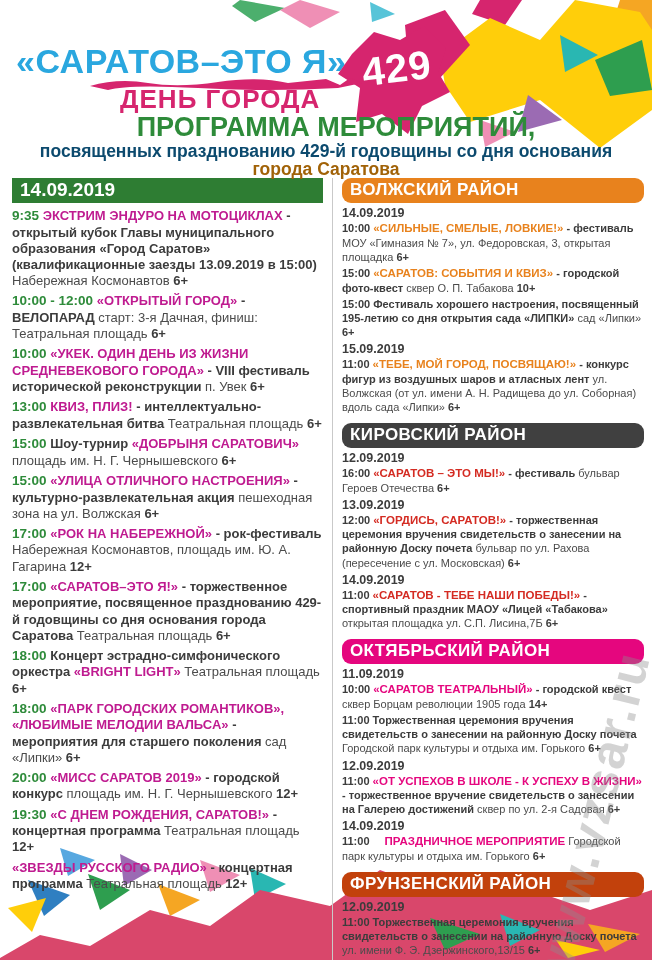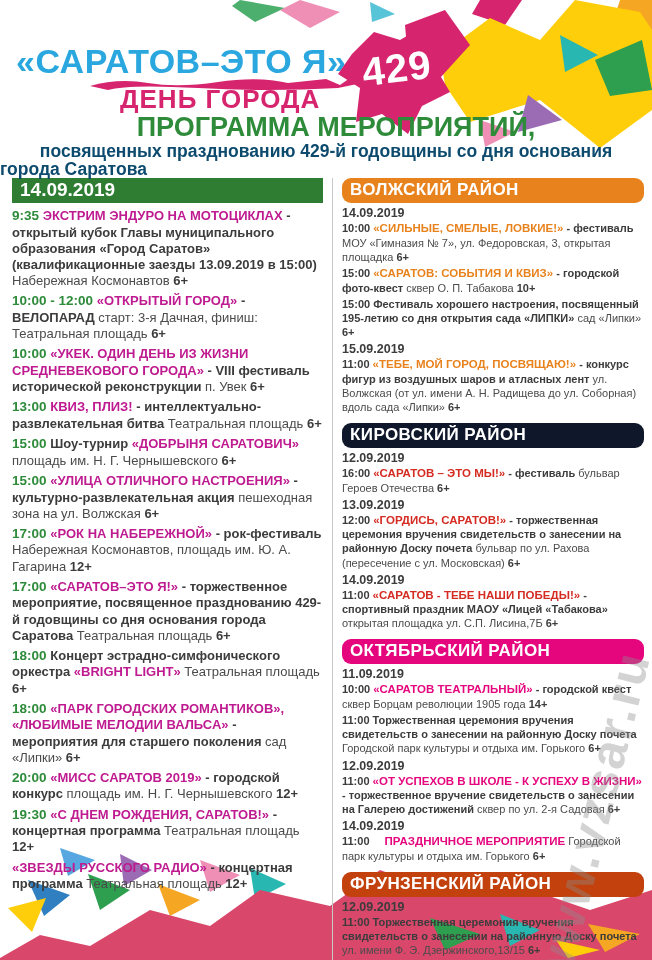--- a/index.html
+++ b/index.html
@@ -18,22 +18,22 @@
   .badge{position:absolute;left:338px;top:26px;width:118px;height:110px;}
   .badge .num{position:absolute;left:24px;top:20px;color:#fff;font-size:40px;font-weight:bold;
               transform:rotate(-7deg);letter-spacing:1px;}
   .brush{position:absolute;left:88px;top:74px;}
   .sub-title{position:absolute;left:120px;top:84px;margin:0;font-size:26px;font-weight:bold;
              color:#d6256e;letter-spacing:1px;}
   .prog-title{position:absolute;left:0;top:112px;width:652px;text-align:center;margin:0;
               font-size:27px;font-weight:bold;color:#2e8b3a;padding-left:10px;}
   .prog-sub1{position:absolute;left:0;top:141px;width:652px;text-align:center;margin:0;
              font-size:17.5px;font-weight:bold;color:#0c4a6e;}
-  .prog-sub2{position:absolute;left:0;top:159px;width:652px;text-align:left;margin:0;
-             font-size:17.5px;font-weight:bold;color:#0c4a6e;}
+  .prog-sub2{position:absolute;left:0;top:159px;width:652px;text-align:center;margin:0;
+             font-size:17.5px;font-weight:bold;color:#a16207;}
 
   
   .columns{position:absolute;left:12px;top:178px;width:632px;display:flex;gap:9px;z-index:1;}
   .col-left{width:312px;}
   .col-divider{width:1px;background:#c9c9c9;min-height:688px;}
   .col-right{width:303px;}
 
   
   .date-bar{background:#2e7d33;color:#fff;font-weight:bold;font-size:19px;
             padding:1px 8px 2px;margin:0 0 5px;}
@@ -141,21 +141,21 @@
         <div class="district">
           <div class="district-bar" style="background: rgb(232, 130, 29);">ВОЛЖСКИЙ РАЙОН</div>
           <div class="d-date">14.09.2019</div>
           <p class="d-event"><span class="dt">10:00 </span><span class="dttl" style="color: rgb(232, 130, 29);">«СИЛЬНЫЕ, СМЕЛЫЕ, ЛОВКИЕ!»</span><span class="dash"> - </span><span class="ddesc">фестиваль </span><span class="dloc">МОУ «Гимназия № 7», ул. Федоровская, 3, открытая площадка </span><span class="dage">6+</span></p>
           <p class="d-event"><span class="dt">15:00 </span><span class="dttl" style="color: rgb(232, 130, 29);">«САРАТОВ: СОБЫТИЯ И КВИЗ»</span><span class="dash"> - </span><span class="ddesc">городской фото-квест </span><span class="dloc">сквер О. П. Табакова </span><span class="dage">10+</span></p>
           <p class="d-event"><span class="dt">15:00 </span><span class="ddesc">Фестиваль хорошего настроения, посвященный 195-летию со дня открытия сада «ЛИПКИ» </span><span class="dloc">сад «Липки» </span><span class="dage">6+</span></p>
           <div class="d-date">15.09.2019</div>
           <p class="d-event"><span class="dt">11:00 </span><span class="dttl" style="color: rgb(232, 130, 29);">«ТЕБЕ, МОЙ ГОРОД, ПОСВЯЩАЮ!»</span><span class="dash"> - </span><span class="ddesc">конкурс фигур из воздушных шаров и атласных лент </span><span class="dloc">ул. Волжская (от ул. имени А. Н. Радищева  до ул. Соборная) вдоль сада «Липки» </span><span class="dage">6+</span></p>
         </div>
         <div class="district">
-          <div class="district-bar" style="background: #0f172a;">КИРОВСКИЙ РАЙОН</div>
+          <div class="district-bar" style="background: #404040;">КИРОВСКИЙ РАЙОН</div>
           <div class="d-date">12.09.2019</div>
           <p class="d-event"><span class="dt">16:00 </span><span class="dttl" style="color: rgb(212, 43, 34);">«САРАТОВ – ЭТО МЫ!»</span><span class="dash"> - </span><span class="ddesc">фестиваль </span><span class="dloc">бульвар Героев Отечества </span><span class="dage">6+</span></p>
           <div class="d-date">13.09.2019</div>
           <p class="d-event"><span class="dt">12:00 </span><span class="dttl" style="color: rgb(212, 43, 34);">«ГОРДИСЬ, САРАТОВ!»</span><span class="dash"> - </span><span class="ddesc">торжественная церемония вручения свидетельств о занесении на районную Доску почета </span><span class="dloc">бульвар по ул. Рахова (пересечение с ул. Московская) </span><span class="dage">6+</span></p>
           <div class="d-date">14.09.2019</div>
           <p class="d-event"><span class="dt">11:00 </span><span class="dttl" style="color: rgb(212, 43, 34);">«САРАТОВ - ТЕБЕ НАШИ ПОБЕДЫ!»</span><span class="dash"> - </span><span class="ddesc">спортивный праздник МАОУ «Лицей «Табакова» </span><span class="dloc">открытая площадка ул. С.П. Лисина,7Б </span><span class="dage">6+</span></p>
         </div>
         <div class="district">
           <div class="district-bar" style="background: rgb(229, 6, 126);">ОКТЯБРЬСКИЙ РАЙОН</div>
           <div class="d-date">11.09.2019</div>

